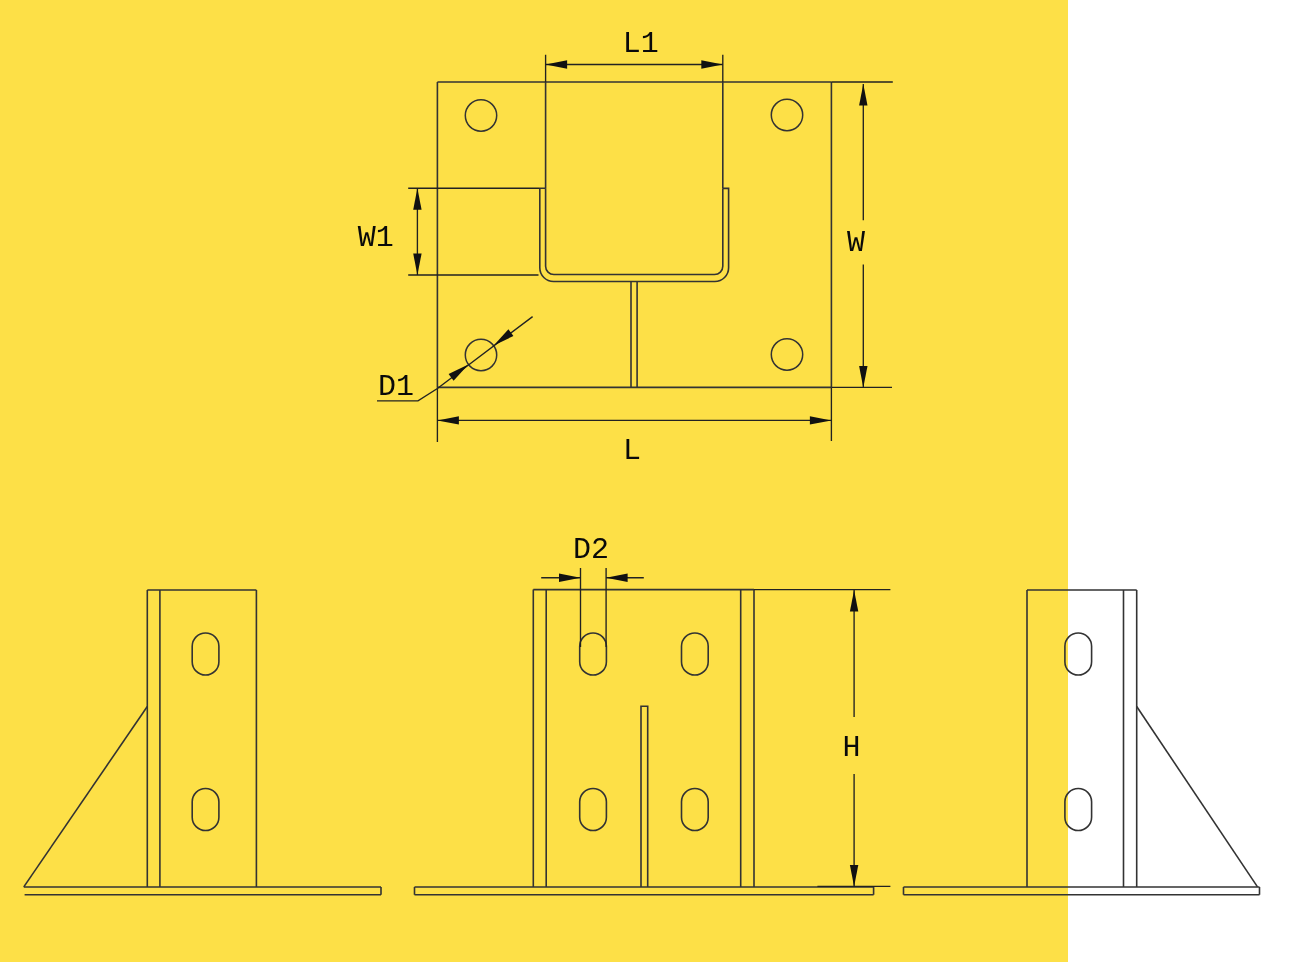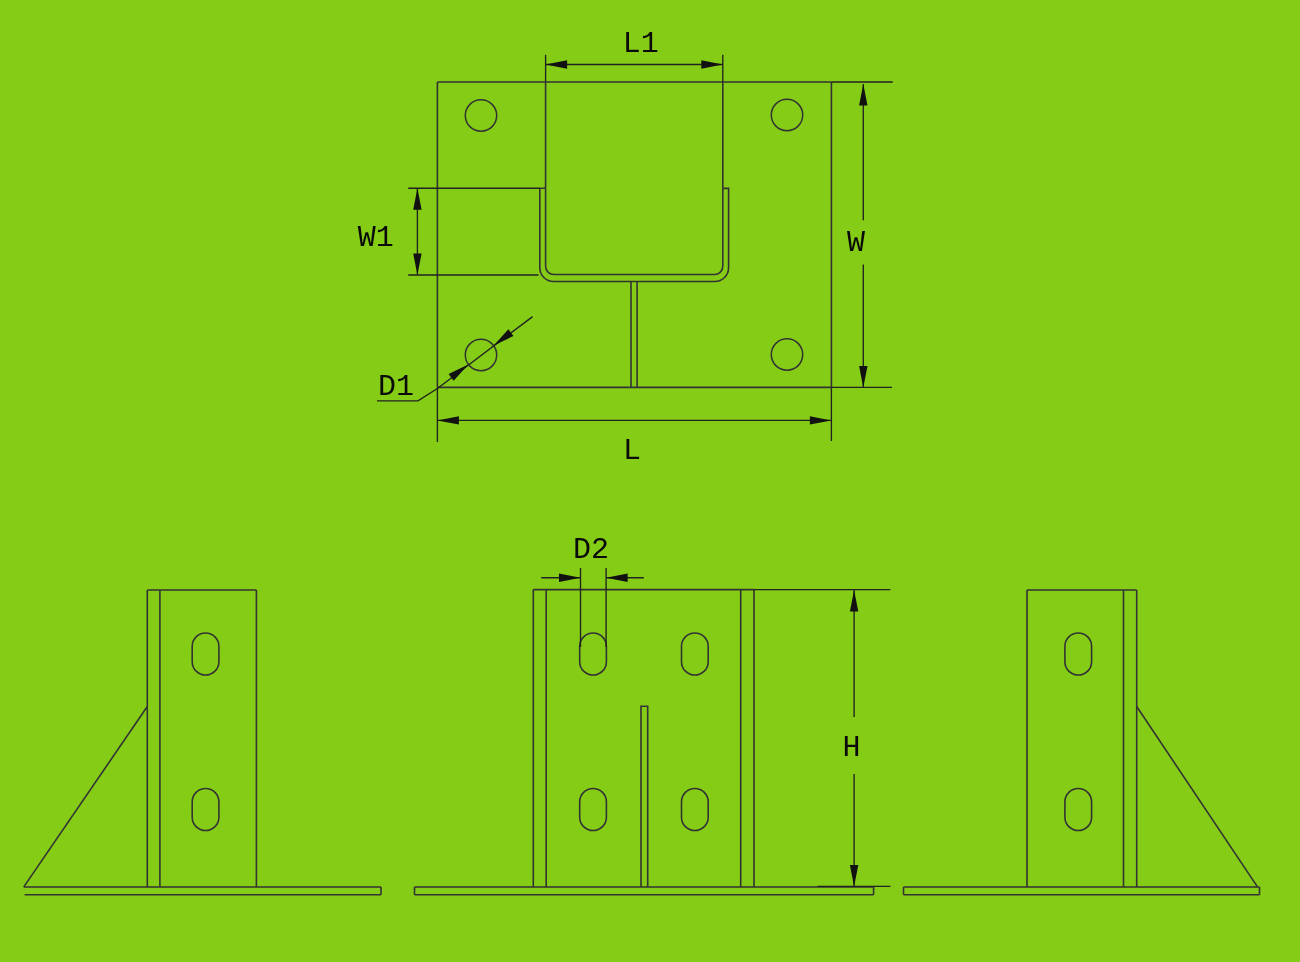--- a/index.html
+++ b/index.html
@@ -1,16 +1,16 @@
 <!DOCTYPE html>
 <html><head>
 <meta charset="utf-8">
 <style>
   html,body{margin:0;padding:0;background:#ffffff;}
-  .wrap{width:1300px;height:962px;position:relative;background:#84cc16;}
+  .wrap{width:1068px;height:962px;position:relative;background:#fde047;}
   text{font-family:"Liberation Mono", monospace;font-size:30px;fill:#0a0a0a;}
 </style>
 </head>
 <body>
 <div class="wrap">
 <svg width="1300" height="962" viewBox="0 0 1300 962">
   <defs></defs>
   <g fill="none" stroke-linecap="butt">
 
   <g stroke="#333333" stroke-width="1.6">

